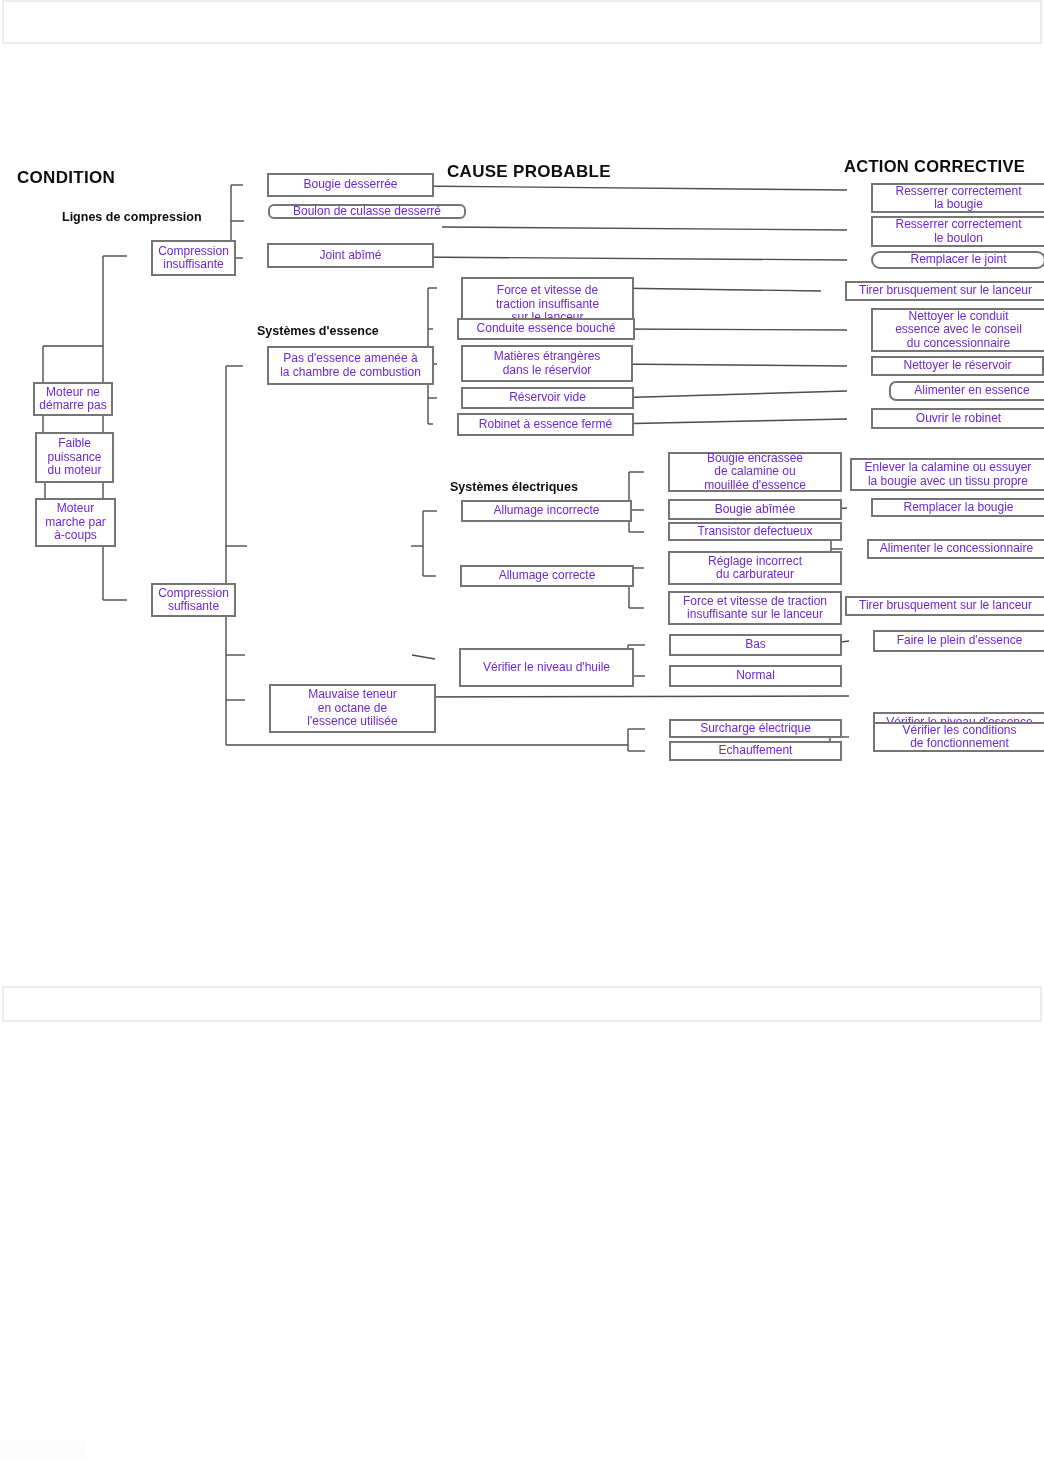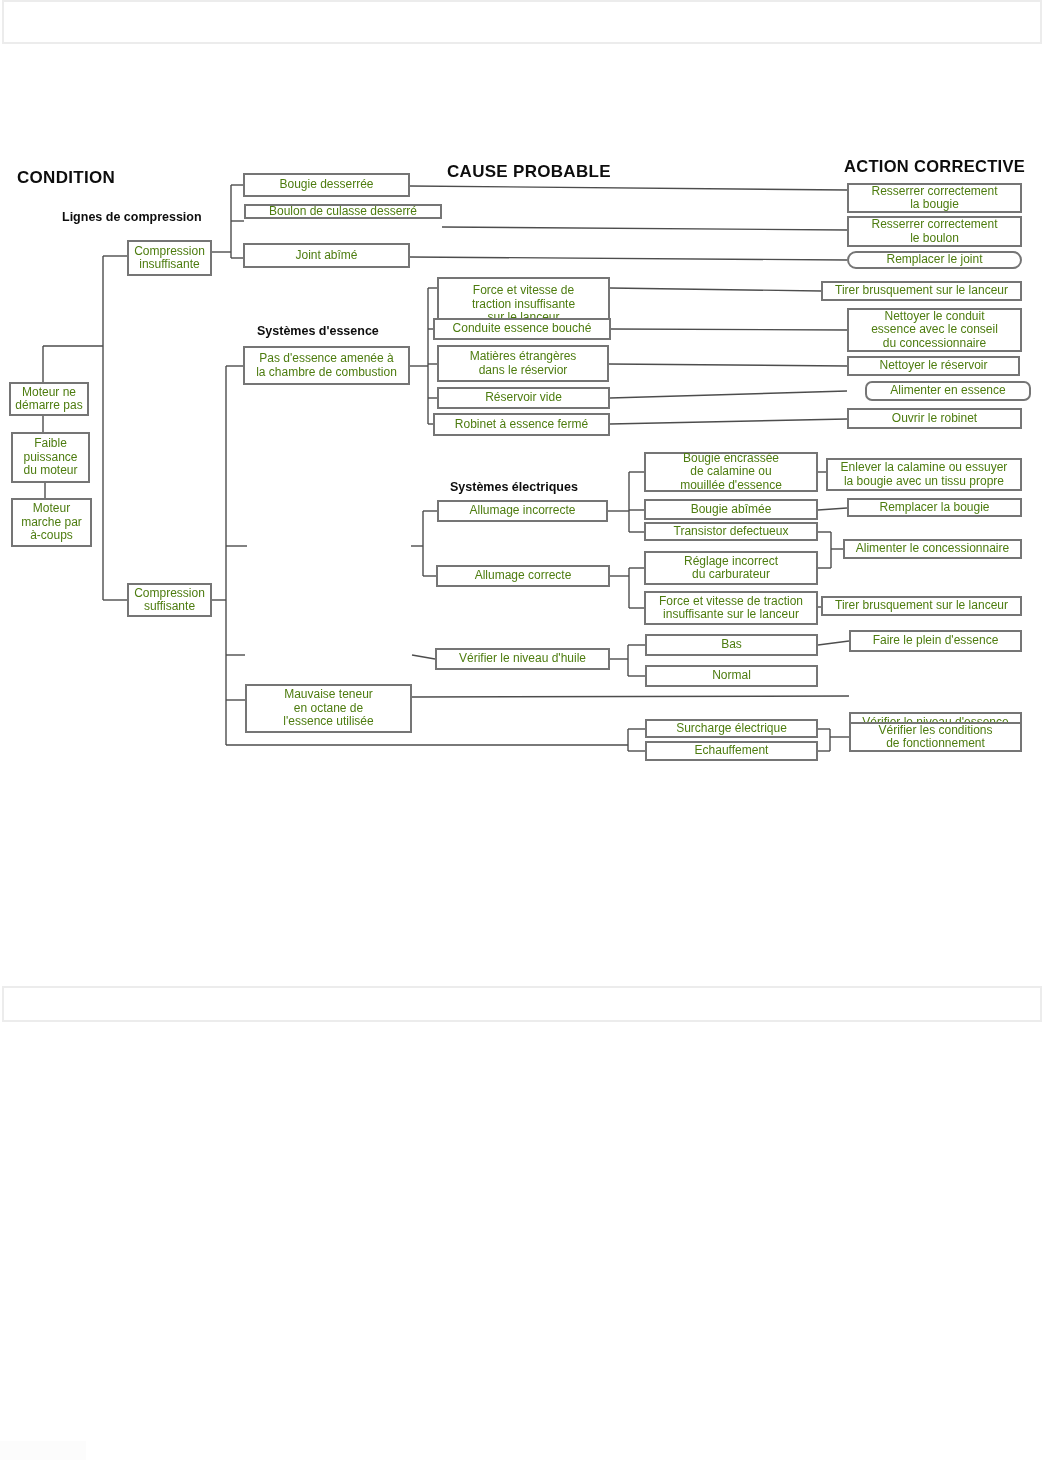--- a/index.html
+++ b/index.html
@@ -38,21 +38,22 @@
     box-sizing:border-box;
     background:#ffffff;
     border:2px solid #757575;
     display:flex;
     align-items:center;
     justify-content:center;
     text-align:center;
     font-size:12px;
     line-height:1.12;
     white-space:pre-line;
-    color:#4d7c0f;
+    color:#6d28d9;
+    margin-left:24px;
   }
 </style>
 </head>
 <body>
 
 <div class="page">
 
   <div class="band band-top"></div>
   <div class="band band-mid"></div>
   <div class="corner-mark"></div>
@@ -156,39 +157,39 @@
 du moteur</div>
   <div class="node" style="left:11px;top:498px;width:81px;height:49px;">Moteur
 marche par
 à-coups</div>
   <div class="node" style="left:127px;top:240px;width:85px;height:36px;">Compression
 insuffisante</div>
   <div class="node" style="left:127px;top:583px;width:85px;height:34px;">Compression
 suffisante</div>
 
   <div class="node" style="left:243px;top:173px;width:167px;height:24px;">Bougie desserrée</div>
-  <div class="node" style="left:244px;top:204px;width:198px;height:15px;">Boulon de culasse desserré</div>
+  <div class="node" style="left:244px;top:204px;width:198px;height:15px;border-radius:6px;">Boulon de culasse desserré</div>
   <div class="node" style="left:243px;top:243px;width:167px;height:25px;">Joint abîmé</div>
   <div class="node" style="left:243px;top:346px;width:167px;height:39px;">Pas d'essence amenée à
 la chambre de combustion</div>
   <div class="node" style="left:245px;top:684px;width:167px;height:49px;">Mauvaise teneur
 en octane de
 l'essence utilisée</div>
 
   <div class="node" style="left:437px;top:277px;width:173px;height:55px;">Force et vitesse de
 traction insuffisante
 sur le lanceur</div>
   <div class="node" style="left:433px;top:318px;width:178px;height:22px;">Conduite essence bouché</div>
   <div class="node" style="left:437px;top:345px;width:172px;height:37px;">Matières étrangères
 dans le réservior</div>
   <div class="node" style="left:437px;top:387px;width:173px;height:22px;">Réservoir vide</div>
   <div class="node" style="left:433px;top:413px;width:177px;height:23px;">Robinet à essence fermé</div>
   <div class="node" style="left:437px;top:500px;width:171px;height:22px;">Allumage incorrecte</div>
   <div class="node" style="left:436px;top:565px;width:174px;height:22px;">Allumage correcte</div>
-  <div class="node" style="left:435px;top:648px;width:175px;height:22px;">Vérifier le niveau d'huile</div>
+  <div class="node" style="left:435px;top:648px;width:175px;height:39px;">Vérifier le niveau d'huile</div>
 
   <div class="node" style="left:644px;top:452px;width:174px;height:40px;">Bougie encrassée
 de calamine ou
 mouillée d'essence</div>
   <div class="node" style="left:644px;top:499px;width:174px;height:21px;">Bougie abîmée</div>
   <div class="node" style="left:644px;top:522px;width:174px;height:19px;">Transistor defectueux</div>
   <div class="node" style="left:644px;top:551px;width:174px;height:34px;">Réglage incorrect
 du carburateur</div>
   <div class="node" style="left:644px;top:591px;width:174px;height:34px;">Force et vitesse de traction
 insuffisante sur le lanceur</div>

